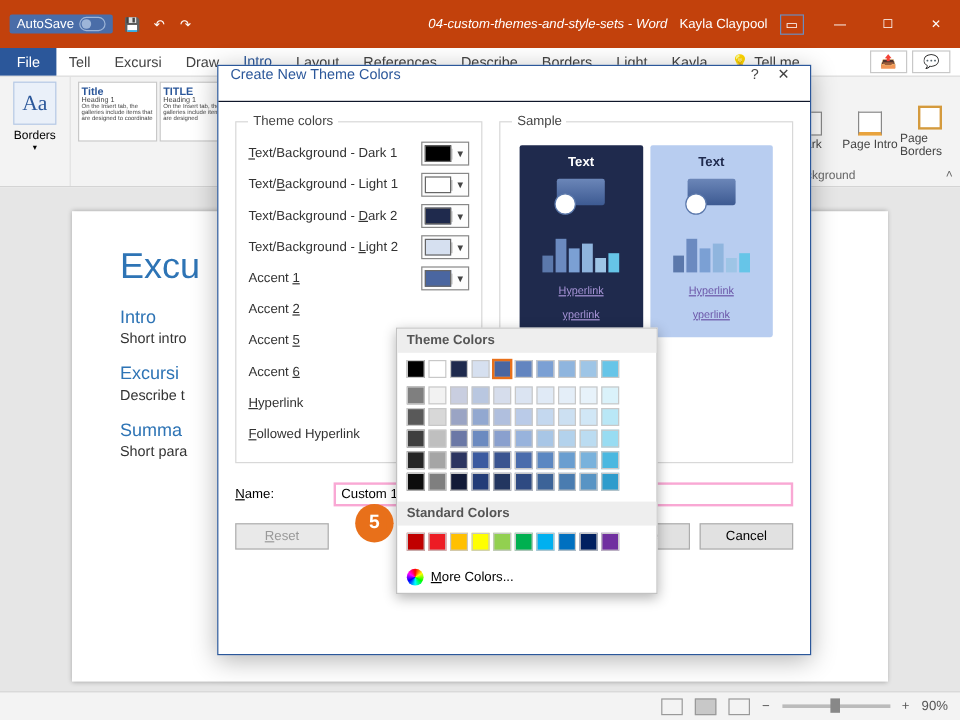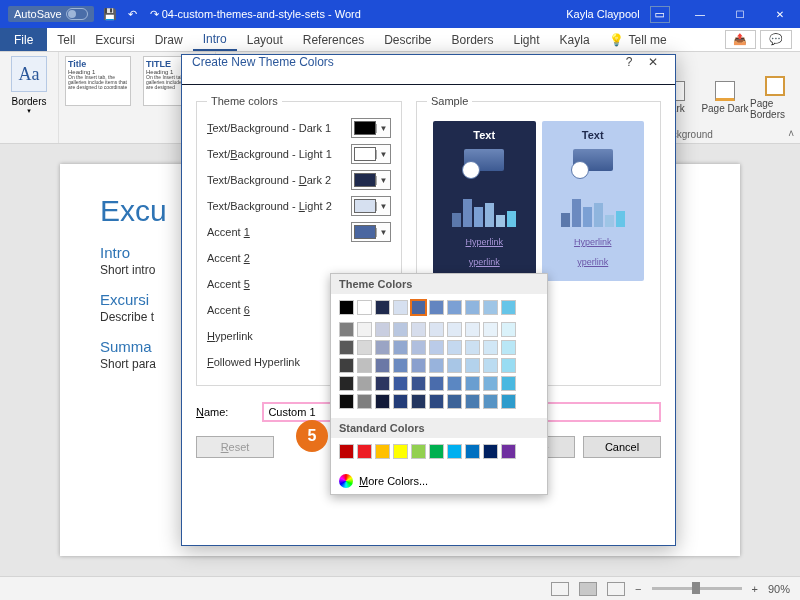--- a/index.html
+++ b/index.html
@@ -1,43 +1,43 @@
 <!DOCTYPE html>
 <html><head>
 <meta charset="utf-8">
 <style>
 * { margin: 0; padding: 0; box-sizing: border-box; font-family: "Segoe UI", Tahoma, sans-serif; }
 body { width: 800px; height: 600px; background: #fff; overflow: hidden; position: relative; }
 
 
-.titlebar { height: 28px; background: #1d4ed8; color: #fff; display: flex; align-items: center; font-size: 11px; }
+.titlebar { height: 40px; background: #c2410c; color: #fff; display: flex; align-items: center; font-size: 11px; }
 .titlebar .autosave { background: #4a6da8; padding: 2px 6px; border-radius: 2px; margin-left: 8px; display: flex; align-items: center; gap: 4px; }
 .titlebar .toggle { width: 22px; height: 12px; border: 1px solid #9db5d8; border-radius: 6px; position: relative; }
 .titlebar .toggle::after { content: ""; width: 8px; height: 8px; background: #9db5d8; border-radius: 50%; position: absolute; left: 1px; top: 1px; }
 .titlebar .qat { display: flex; gap: 8px; margin-left: 10px; }
 .titlebar .qat span { width: 14px; height: 14px; display: inline-flex; align-items: center; justify-content: center; }
-.titlebar .doc { flex: 1; text-align: left; }
+.titlebar .doc { flex: 1; text-align: right; font-style: italic; }
 .titlebar .user { margin: 0 10px; }
 .titlebar .winctrl { display: flex; }
 .titlebar .winctrl div { width: 40px; height: 28px; display: flex; align-items: center; justify-content: center; font-size: 10px; }
 
 
 .ribbon-tabs { height: 24px; background: #fff; display: flex; align-items: center; font-size: 12px; border-bottom: 1px solid #d4d4d4; }
 .ribbon-tabs .tab { padding: 0 10px; height: 100%; display: flex; align-items: center; color: #444; cursor: pointer; }
 .ribbon-tabs .tab.file { background: #2b579a; color: #fff; padding: 0 14px; }
 .ribbon-tabs .tab.active { color: #2b579a; border-bottom: 2px solid #2b579a; }
 .ribbon-tabs .right { margin-left: auto; display: flex; gap: 4px; padding-right: 8px; }
 .ribbon-tabs .right div { border: 1px solid #c8c8c8; padding: 2px 8px; color: #2b579a; font-size: 11px; }
 
 
 .ribbon { height: 92px; background: #f3f3f3; border-bottom: 1px solid #d4d4d4; display: flex; position: relative; }
 .rgroup { padding: 4px 6px; border-right: 1px solid #e0e0e0; display: flex; flex-direction: column; align-items: center; font-size: 10px; }
 .themes-btn { width: 46px; display: flex; flex-direction: column; align-items: center; }
 .themes-icon { width: 36px; height: 36px; border: 1px solid #b6c9e4; background: #eaf0f9; display: flex; align-items: center; justify-content: center; font-family: Georgia; color: #2b579a; font-size: 18px; }
-.style-gallery { display: flex; gap: 12px; }
+.style-gallery { display: flex; gap: 2px; }
 .style-card { width: 66px; height: 50px; border: 1px solid #c8c8c8; background: #fff; font-size: 6px; padding: 2px; overflow: hidden; color: #444; }
 .style-card .t1 { color: #2b579a; font-weight: bold; font-size: 9px; }
 .ribbon-right { margin-left: auto; display: flex; }
 .ribbon-right .btn { width: 50px; display: flex; flex-direction: column; align-items: center; justify-content: center; font-size: 10px; color: #444; gap: 2px; }
 .ribbon-right .ico { width: 20px; height: 20px; border: 1px solid #888; }
 .ribbon .grouplabel { position: absolute; left: 640px; bottom: 3px; font-size: 10px; color: #666; }
 .collapse { position: absolute; right: 6px; bottom: 4px; font-size: 10px; color: #666; }
 
 
 .docarea { background: #e6e6e6; height: 432px; padding: 20px 60px; position: relative; }
@@ -69,21 +69,21 @@
 .samp.light { background: #b8cdf0; color: #1f2a4d; }
 .samp .txt { font-weight: bold; margin-bottom: 8px; }
 .samp .sh1 { width: 40px; height: 22px; background: linear-gradient(#6b86b8,#3d5a92); border-radius: 2px; }
 .samp .sh2 { width: 18px; height: 18px; background: #fff; border-radius: 50%; margin-top: -10px; margin-left: -26px; border: 1px solid #5b78ab; }
 .samp .bars { margin-top: 14px; display: flex; align-items: flex-end; gap: 2px; height: 34px; }
 .samp .bars div { width: 9px; }
 .samp .hl { margin-top: 10px; font-size: 9px; text-decoration: underline; }
 .samp.dark .hl { color: #a895d8; }
 .samp.light .hl { color: #6b56a8; }
 
-.name-row { display: flex; align-items: center; padding: 6px 14px; font-size: 11px; gap: 0; }
+.name-row { display: flex; align-items: center; padding: 6px 14px; font-size: 11px; gap: 16px; }
 .name-row input { flex: 1; border: 2px solid #f9a8d4; padding: 2px 4px; font-size: 11px; margin-left: 34px; }
 .dlg-buttons { display: flex; gap: 8px; padding: 8px 14px 12px; }
 .dlg-buttons button { width: 78px; height: 22px; font-size: 11px; border: 1px solid #adadad; background: #e1e1e1; cursor: pointer; }
 .dlg-buttons button:disabled { color: #999; background: #e9e9e9; }
 .dlg-buttons .sp { flex: 1; }
 
 
 .picker { position: absolute; left: 330px; top: 273px; width: 218px; background: #fff; border: 1px solid #c2c2c2; box-shadow: 0 3px 10px rgba(0,0,0,.3); z-index: 20; font-size: 11px; }
 .picker .hdr { background: #eee; padding: 4px 8px; font-weight: bold; color: #555; }
 .picker .grid { padding: 6px 8px; }
@@ -171,21 +171,21 @@
         </div>
     </div>
   </div>
   <div class="ribbon-right">
     <div class="btn">
         <div class="ico" style="background:#fff;"></div>
         <span>nark</span>
       </div>
     <div class="btn">
         <div class="ico" style="background:#fff;border-bottom:3px solid #e8a33d;"></div>
-        <span>Page Dark</span>
+        <span>Page Intro</span>
       </div>
     <div class="btn">
         <div class="ico" style="border:2px solid #d49a3d;background:#fff;"></div>
         <span>Page Borders</span>
       </div>
   </div>
   <div class="grouplabel">age Background</div>
   <div class="collapse">˄</div>
 </div>
 

